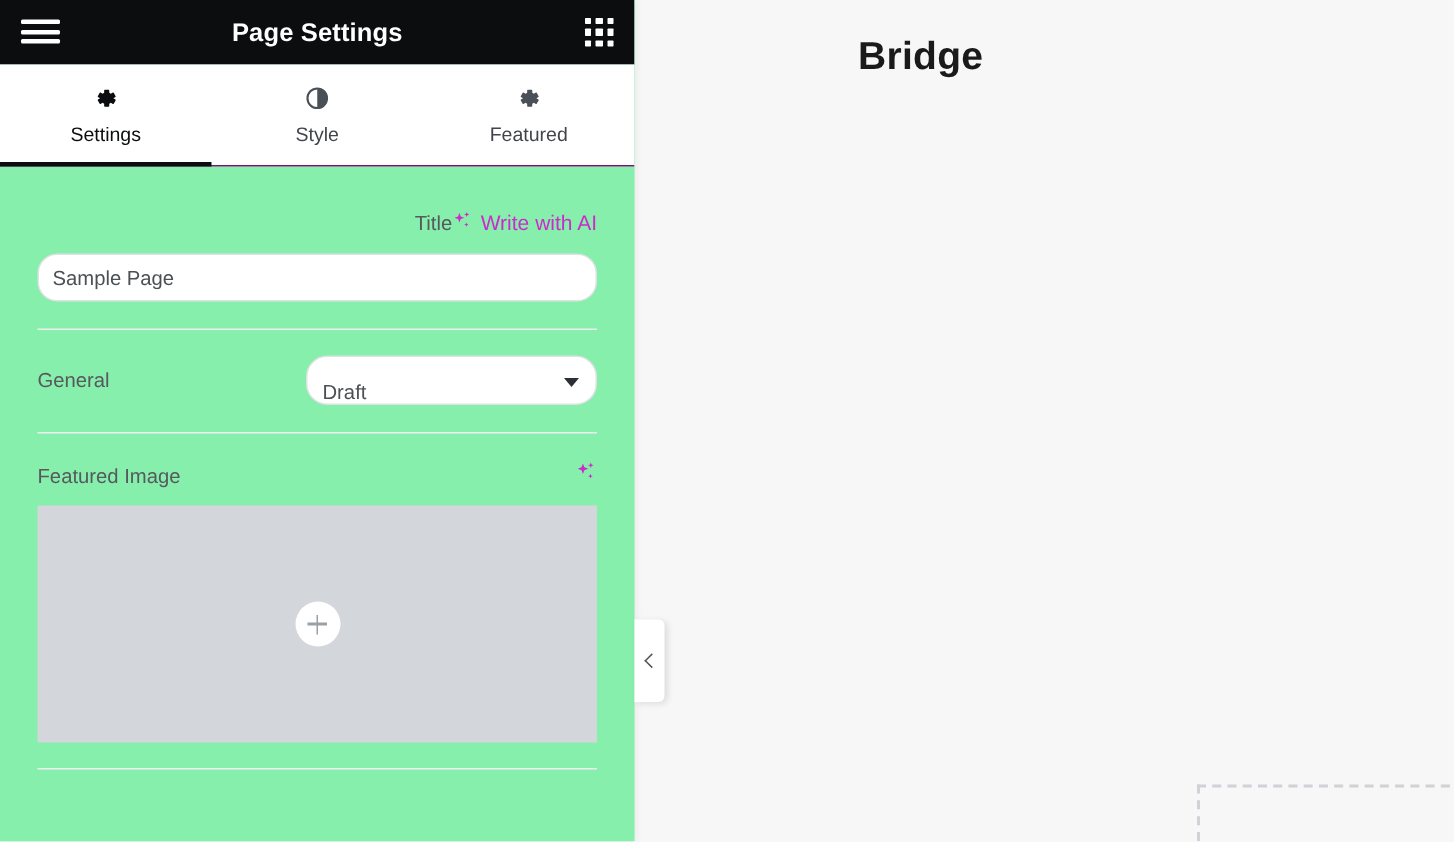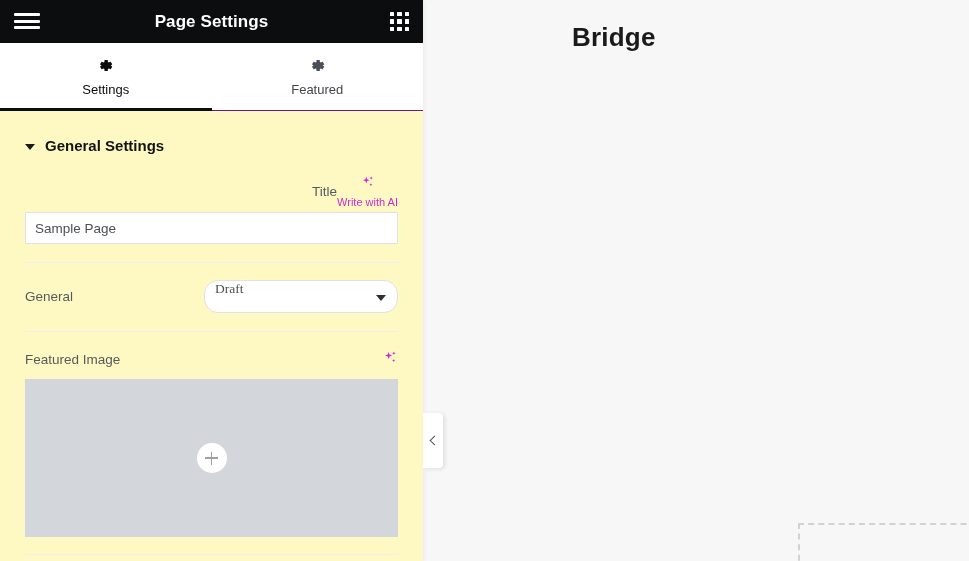--- a/index.html
+++ b/index.html
@@ -76,21 +76,21 @@
     margin-left: 2px;
   }
 
   
   .panel {
     position: absolute;
     left: 0;
     top: 0;
     width: 423px;
     height: 561px;
-    background: #fef9c3;
+    background: #86efac;
     box-shadow: 0 0 6px rgba(0,0,0,.08);
     overflow: hidden;
     z-index: 5;
   }
 
   
   .topbar {
     position: relative;
     height: 43px;
     background: #0c0d0e;
@@ -220,34 +220,33 @@
   }
   .field-label {
     font-size: 13.5px;
     color: #56595e;
   }
   .ai-link {
     display: flex;
     align-items: center;
     gap: 5px;
     color: #cc2bcc;
-    font-size: 11px;
+    font-size: 14px;
     cursor: pointer;
     white-space: nowrap;
-    flex-direction: column;
   }
   .sparkle-icon { display: block; }
 
   .text-input {
     margin-top: 8px;
     width: 100%;
     height: 32px;
     box-sizing: border-box;
     border: 1px solid #dfe1e4;
-    border-radius: 1px;
+    border-radius: 13px;
     padding: 0 9px;
     font-family: "Liberation Sans", sans-serif;
     font-size: 13.5px;
     color: #4c5055;
     background: #fff;
     outline: none;
   }
 
   .divider {
     height: 1px;
@@ -262,25 +261,24 @@
     padding: 17px 25px 0 25px;
   }
   .select-box {
     position: relative;
     width: 194px;
     height: 33px;
     border: 1px solid #dfe1e4;
     border-radius: 14px;
     background: #fff;
     display: flex;
-    align-items: flex-start;
+    align-items: flex-end;
     padding: 0 10px;
     box-sizing: border-box;
     cursor: pointer;
-    font-family: Liberation Serif, serif;
   }
   .select-value {
     font-size: 13.5px;
     color: #4c5055;
   }
   .select-caret {
     position: absolute;
     right: 11px;
     top: 50%;
     margin-top: -2px;
@@ -373,38 +371,43 @@
 
       <div class="tab active">
         <span class="tab-icon">
           <svg width="17" height="17" viewBox="0 0 24 24" fill="currentColor" aria-hidden="true">
             <path d="M12 8.4a3.6 3.6 0 1 0 0 7.2 3.6 3.6 0 0 0 0-7.2zm9.1 4.8l-1.9-1.1a7.6 7.6 0 0 0 0-.2l1.9-1.1a.6.6 0 0 0 .2-.8l-1.8-3.1a.6.6 0 0 0-.8-.2l-1.9 1.1a7.5 7.5 0 0 0-1.5-.9V4.7a.6.6 0 0 0-.6-.6h-3.6a.6.6 0 0 0-.6.6v2.2c-.5.2-1 .5-1.5.9L7.1 6.7a.6.6 0 0 0-.8.2L4.5 10a.6.6 0 0 0 .2.8l1.9 1.1v.2l-1.9 1.1a.6.6 0 0 0-.2.8l1.8 3.1c.2.3.5.4.8.2l1.9-1.1c.5.4 1 .7 1.5.9v2.2c0 .3.3.6.6.6h3.6c.3 0 .6-.3.6-.6v-2.2c.5-.2 1-.5 1.5-.9l1.9 1.1c.3.2.6.1.8-.2l1.8-3.1a.6.6 0 0 0-.2-.8z"></path>
           </svg>
         </span>
         <span class="tab-label">Settings</span>
       </div>
 
+      <div class="tab">
+        <span class="tab-icon">
+          <svg width="17" height="17" viewBox="0 0 24 24" aria-hidden="true">
+            <circle cx="12" cy="12" r="9.2" fill="none" stroke="currentColor" stroke-width="2"></circle>
+            <path d="M12 2.8a9.2 9.2 0 0 1 0 18.4z" fill="currentColor"></path>
+          </svg>
+        </span>
+        <span class="tab-label">Style</span>
+      </div>
 
       <div class="tab">
         <span class="tab-icon">
           <svg width="17" height="17" viewBox="0 0 24 24" fill="currentColor" aria-hidden="true">
             <path d="M12 8.4a3.6 3.6 0 1 0 0 7.2 3.6 3.6 0 0 0 0-7.2zm9.1 4.8l-1.9-1.1a7.6 7.6 0 0 0 0-.2l1.9-1.1a.6.6 0 0 0 .2-.8l-1.8-3.1a.6.6 0 0 0-.8-.2l-1.9 1.1a7.5 7.5 0 0 0-1.5-.9V4.7a.6.6 0 0 0-.6-.6h-3.6a.6.6 0 0 0-.6.6v2.2c-.5.2-1 .5-1.5.9L7.1 6.7a.6.6 0 0 0-.8.2L4.5 10a.6.6 0 0 0 .2.8l1.9 1.1v.2l-1.9 1.1a.6.6 0 0 0-.2.8l1.8 3.1c.2.3.5.4.8.2l1.9-1.1c.5.4 1 .7 1.5.9v2.2c0 .3.3.6.6.6h3.6c.3 0 .6-.3.6-.6v-2.2c.5-.2 1-.5 1.5-.9l1.9 1.1c.3.2.6.1.8-.2l1.8-3.1a.6.6 0 0 0-.2-.8z"></path>
           </svg>
         </span>
         <span class="tab-label">Featured</span>
       </div>
 
     </div>
 
     <div class="panel-body">
 
-      <div class="section-header">
-        <span class="caret-down"></span>
-        <span class="section-title">General Settings</span>
-      </div>
 
       <div class="field" style="margin-top:24px;">
         <div class="field-row">
           <span class="field-label">Title</span>
           <span class="ai-link">
             <span class="sparkle-icon">
               <svg width="14" height="14" viewBox="0 0 24 24" fill="currentColor" aria-hidden="true">
                 <path d="M9 3.2l1.5 4.1 4.1 1.5-4.1 1.5L9 14.4 7.5 10.3 3.4 8.8l4.1-1.5z"></path>
                 <path d="M17.4 2.2l.8 2.1 2.1.8-2.1.8-.8 2.1-.8-2.1-2.1-.8 2.1-.8z"></path>
                 <path d="M17 14.2l.7 1.8 1.8.7-1.8.7-.7 1.8-.7-1.8-1.8-.7 1.8-.7z"></path>

